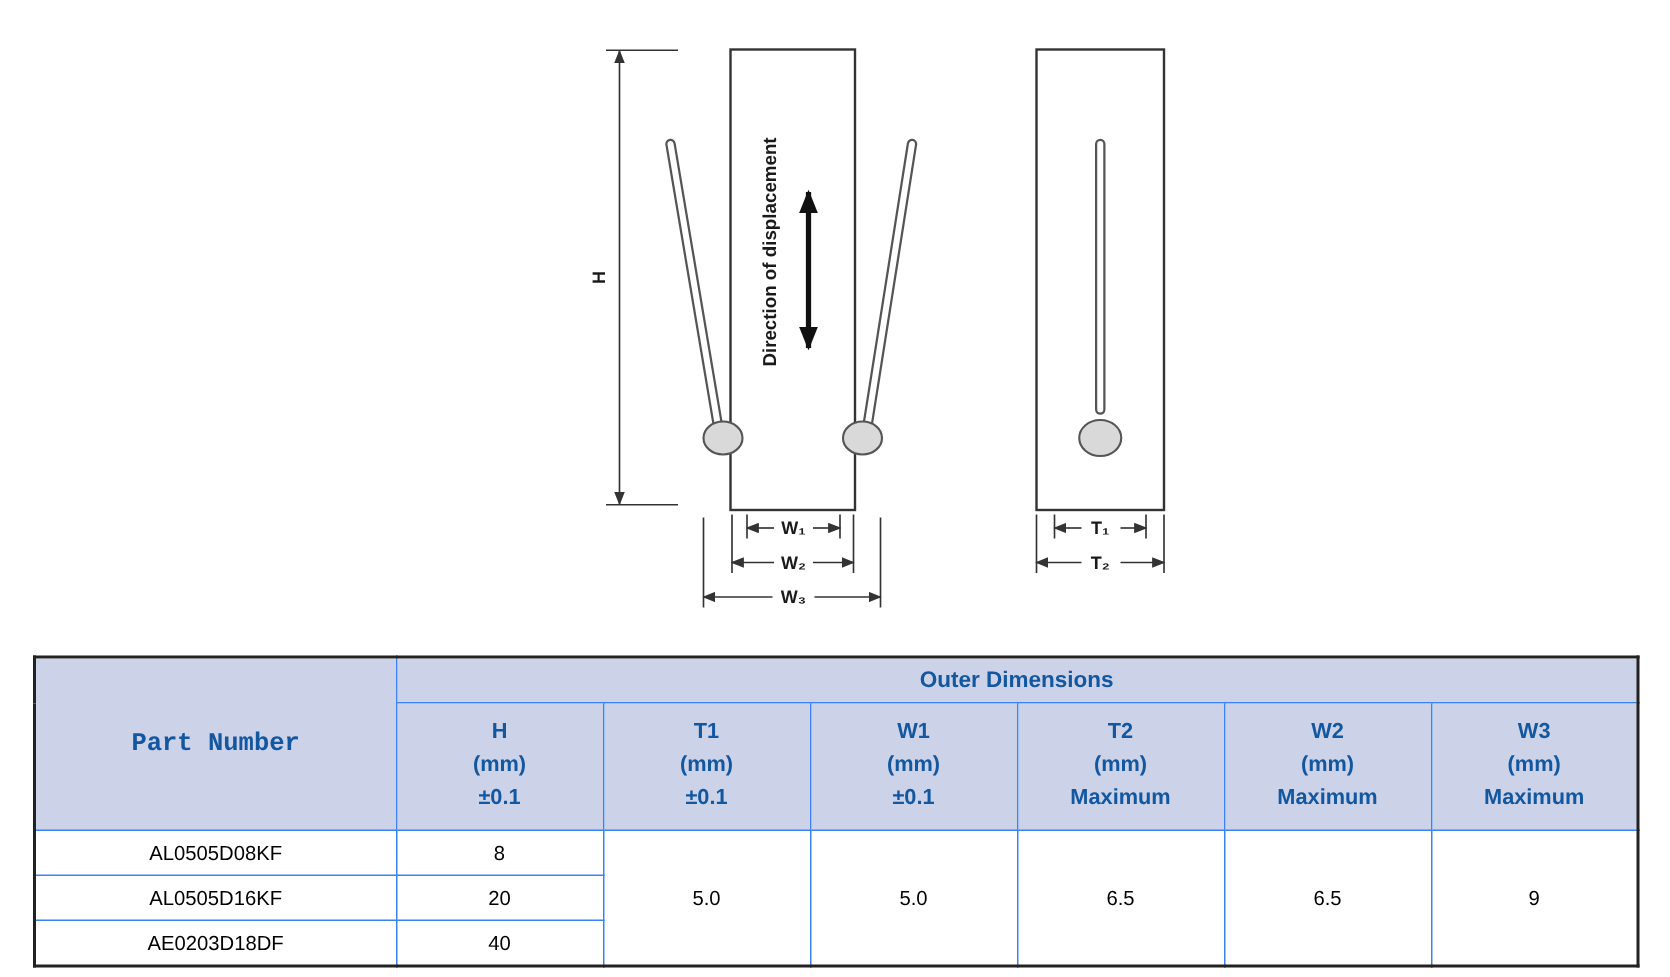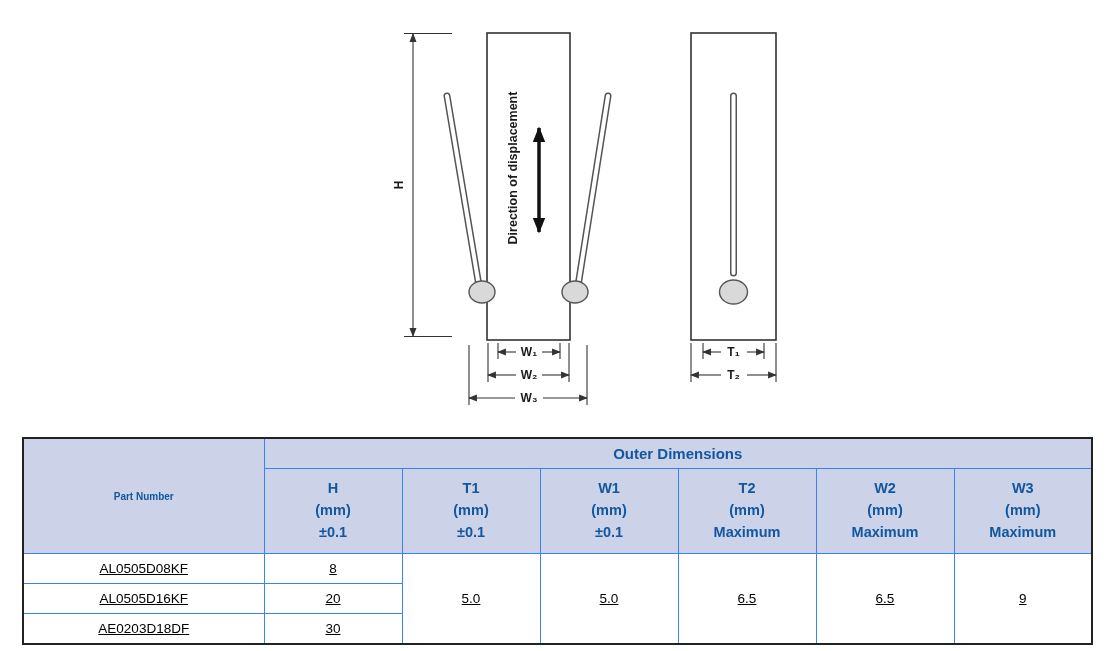--- a/index.html
+++ b/index.html
@@ -15,24 +15,24 @@
     position:absolute; left:22px; top:437px; width:1069px;
     border-collapse:collapse; table-layout:fixed;
     border:2px solid #222;
   }
   .spec-table th, .spec-table td {
     border:1px solid #3b82f6; text-align:center; vertical-align:middle;
     padding:0 2px; overflow:hidden;
   }
   .spec-table th { background:#ccd3e8; color:#1257a0; font-weight:bold; }
   th.grp  { font-size:15px; height:29px; }
-  th.pn   { font-size:10px; }
+  th.pn   { font-size:17px;font-family:Liberation Mono, monospace; }
   tr.colhead th { font-size:14.5px; height:84px; line-height:1.5; font-weight:bold; }
   tr.colhead th .l { display:block; }
-  .spec-table td { font-size:13.5px; color:#000; height:29px; background:#fff; font-weight:normal;text-decoration:underline; }
+  .spec-table td { font-size:13.5px; color:#000; height:29px; background:#fff; font-weight:normal; }
 </style>
 </head>
 <body>
 
 <div class="page">
 
   <svg class="diagram" width="1113" height="432" viewBox="0 0 1113 432">
     <defs>
       <marker id="arr" viewBox="0 0 10 8" refX="9" refY="4" markerWidth="8" markerHeight="6.4" orient="auto-start-reverse">
         <path d="M0,0 L10,4 L0,8 Z" fill="#333"></path>
@@ -178,18 +178,18 @@
         <td rowspan="3">6.5</td>
         <td rowspan="3">6.5</td>
         <td rowspan="3">9</td>
       </tr>
       <tr>
         <td>AL0505D16KF</td>
         <td>20</td>
       </tr>
       <tr>
         <td>AE0203D18DF</td>
-        <td>30</td>
+        <td>40</td>
       </tr>
     </tbody>
   </table>
 
 </div>
 
 </body></html>

